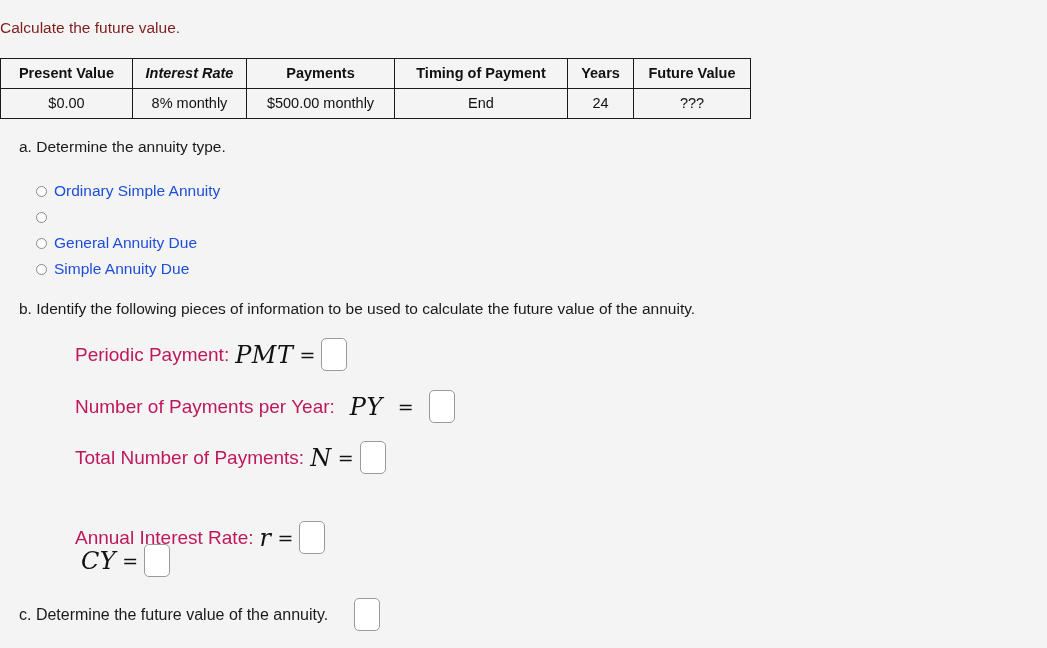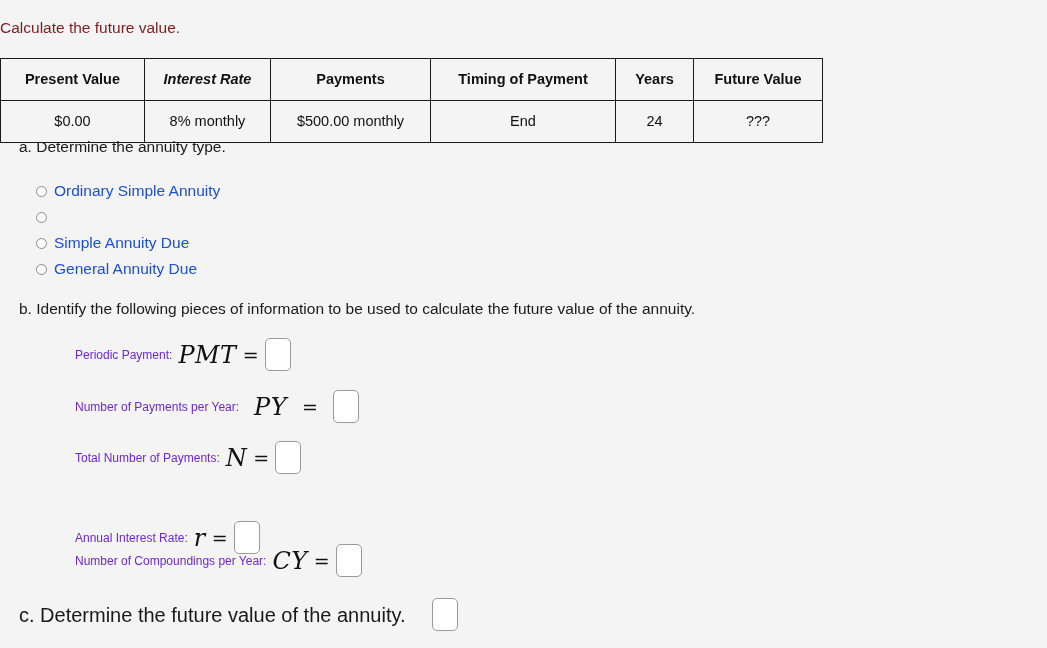--- a/index.html
+++ b/index.html
@@ -35,21 +35,21 @@
     top: 58px;
     border-collapse: collapse;
     table-layout: fixed;
     background: #f4f4f4;
   }
   .data-table th,
   .data-table td {
     border: 1px solid #1a1a1a;
     font-size: 14.5px;
     text-align: center;
-    padding: 6px;
+    padding: 0;
     height: 29px;
     line-height: 29px;
     color: #111;
     background: #f4f4f4;
   }
   .data-table th {
     font-weight: bold;
   }
   .data-table td {
     font-weight: normal;
@@ -108,23 +108,23 @@
     white-space: nowrap;
   }
   .field-row {
     position: absolute;
     left: 75px;
     display: flex;
     align-items: center;
     white-space: nowrap;
   }
   .field-row .text-label {
-    font-size: 12px;
-    line-height: 20px;
-    color: #6d28d9;
+    font-size: 19px;
+    line-height: 20px;
+    color: #be185d;
   }
   .field-row .math {
     font-family: "DejaVu Serif", "Liberation Serif", serif;
     font-style: italic;
     font-size: 24px;
     line-height: 22px;
     color: #111;
     margin-left: 6px;
     letter-spacing: 0.5px;
   }
@@ -156,21 +156,21 @@
   
   .part-c {
     position: absolute;
     left: 19px;
     top: 598px;
     display: flex;
     align-items: center;
     white-space: nowrap;
   }
   .part-c .text-label {
-    font-size: 20px;
+    font-size: 16px;
     line-height: 20px;
   }
   .part-c .answer-box {
     margin-left: 26px;
   }
 </style>
 </head>
 <body>
 
 <div class="intro">Calculate the future value.</div>
@@ -203,25 +203,25 @@
 <div class="radio-group">
   <div class="radio-row">
     <span class="radio-mark"></span>
     <span class="radio-label">Ordinary Simple Annuity</span>
   </div>
   <div class="radio-row">
     <span class="radio-mark"></span>
   </div>
   <div class="radio-row">
     <span class="radio-mark"></span>
+    <span class="radio-label">General Annuity Due</span>
+  </div>
+  <div class="radio-row">
+    <span class="radio-mark"></span>
     <span class="radio-label">Simple Annuity Due</span>
-  </div>
-  <div class="radio-row">
-    <span class="radio-mark"></span>
-    <span class="radio-label">General Annuity Due</span>
   </div>
 </div>
 
 <div class="part-b-prompt">b. Identify the following pieces of information to be used to calculate the future value of the annuity.</div>
 
 <div class="field-row row-pmt">
   <span class="text-label">Periodic Payment:</span>
   <span class="math">PMT</span>
   <span class="eq">=</span>
   <span class="answer-box"></span>
@@ -242,21 +242,20 @@
 </div>
 
 <div class="field-row row-r">
   <span class="text-label">Annual Interest Rate:</span>
   <span class="math">r</span>
   <span class="eq">=</span>
   <span class="answer-box"></span>
 </div>
 
 <div class="field-row row-cy">
-  <span class="text-label">Number of Compoundings per Year:</span>
   <span class="math">CY</span>
   <span class="eq">=</span>
   <span class="answer-box"></span>
 </div>
 
 <div class="part-c">
   <span class="text-label">c. Determine the future value of the annuity.</span>
   <span class="answer-box"></span>
 </div>
 

